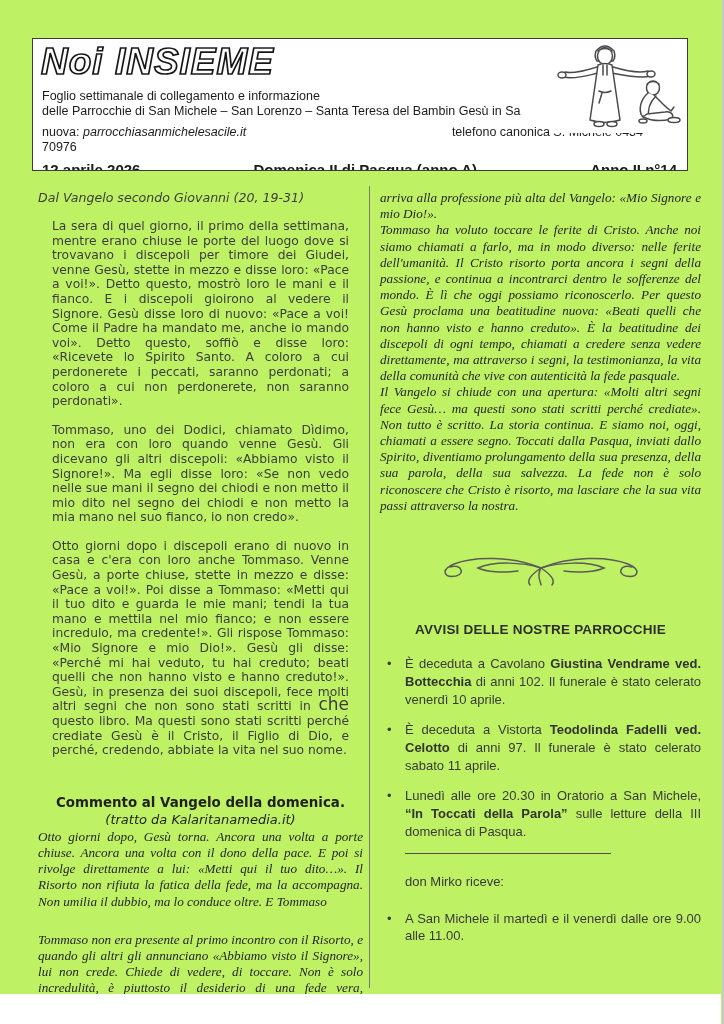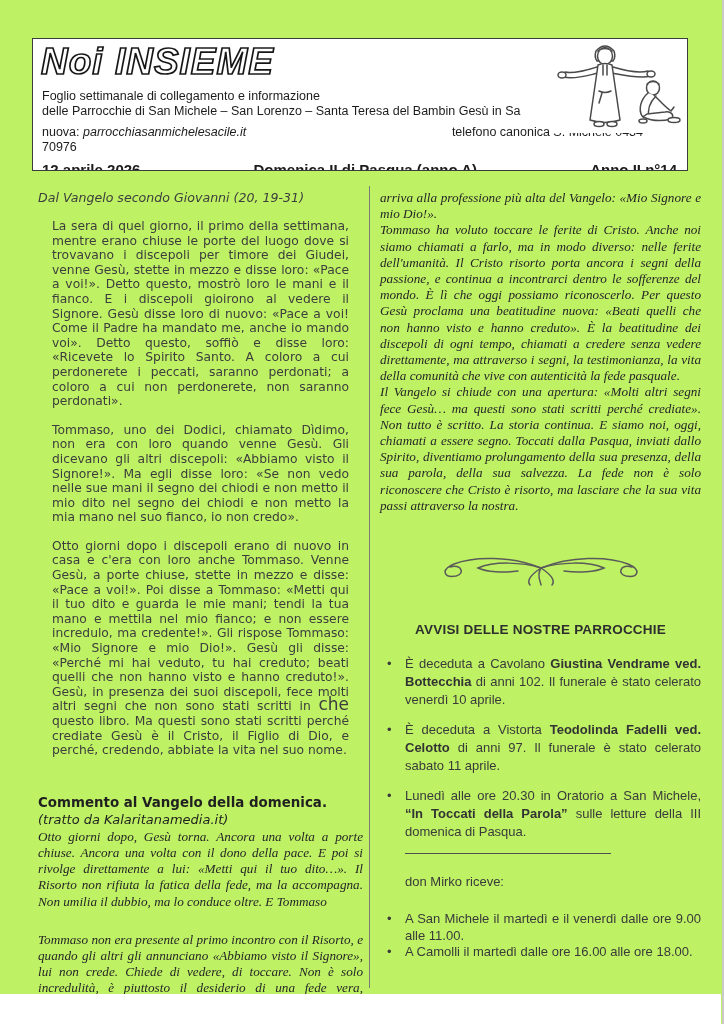--- a/index.html
+++ b/index.html
@@ -45,21 +45,21 @@
     font-size:12.6px;color:#3d3d3d;
   }
   p.gospel{
     margin:14px;font-family:"DejaVu Sans",sans-serif;font-size:12.3px;line-height:14.6px;
     text-align:justify;color:#3d3d3d;
   }
   .big-word{font-size:1.38em;line-height:0;}
 
   .commento{
     margin:36px 0 0 0;font-family:"DejaVu Sans",sans-serif;font-size:13px;line-height:17.5px;
-    color:#1f1f1f;text-align:left;
+    color:#1f1f1f;text-align:center;
   }
   .commento b{font-size:13.4px;}
   .commento i{font-weight:normal;font-style:italic;}
 
   p.serif{
     margin:0;font-family:"Liberation Serif","DejaVu Serif",serif;font-style:italic;
     font-size:13.2px;line-height:16.2px;text-align:justify;color:#262626;
   }
   .col-left p.serif.first{margin-top:22px;}
 
@@ -172,19 +172,18 @@
       <li><span>È deceduta a Cavolano </span><b>Giustina Vendrame ved. Bottecchia</b><span> di anni 102. Il funerale è stato celerato venerdì 10 aprile.</span></li>
       <li><span>È deceduta a Vistorta </span><b>Teodolinda Fadelli ved. Celotto</b><span> di anni 97. Il funerale è stato celerato sabato 11 aprile.</span></li>
       <li><span>Lunedì alle ore 20.30 in Oratorio a San Michele, </span><b>“In Toccati della Parola”</b><span> sulle letture della III domenica di Pasqua.</span></li>
     </ul>
 
     <div class="hline"></div>
 
     <p class="ricevi-intro">don Mirko riceve:</p>
     <ul class="reception">
       <li>A San Michele il martedì e il venerdì dalle ore 9.00 alle 11.00.</li>
-      <li>A Camolli il martedì dalle ore 16.00 alle ore 18.00.</li>
     </ul>
   </div>
 
   <div class="bottom-cover"></div>
   <div class="scan-edge"></div>
 </div>
 
 </body></html>

